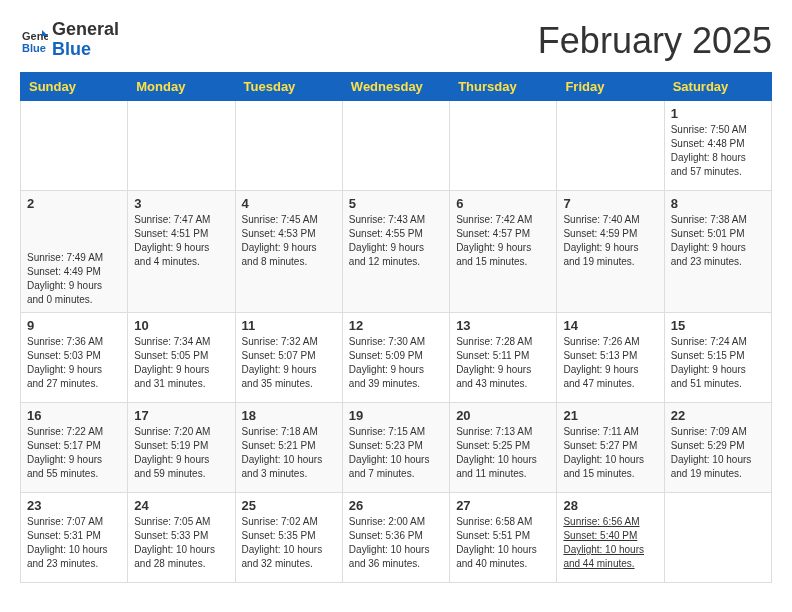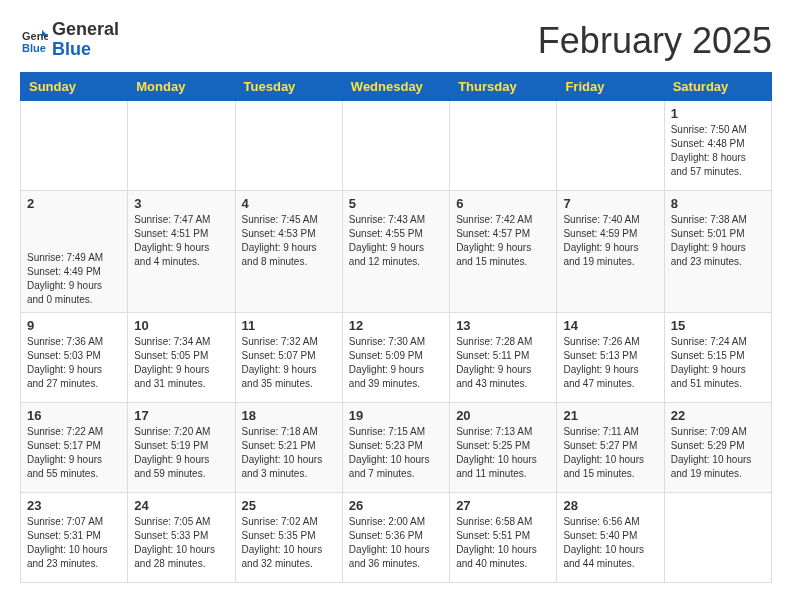--- a/index.html
+++ b/index.html
@@ -320,21 +320,21 @@
         </td>
         <td>
           <span class="day-number">27</span>
           <div class="day-info" style="white-space: pre-line;">Sunrise: 6:58 AM
 Sunset: 5:51 PM
 Daylight: 10 hours
 and 40 minutes.</div>
         </td>
         <td>
           <span class="day-number">28</span>
-          <div class="day-info" style="white-space: pre-line;">Sunrise: 6:56 AM
+          <div class="day-info" style="white-space: pre-line; text-decoration: underline;">Sunrise: 6:56 AM
 Sunset: 5:40 PM
 Daylight: 10 hours
 and 44 minutes.</div>
         </td>
         <td class="empty-cell"></td>
       </tr>
     </tbody>
 </table>
 
 </body></html>

